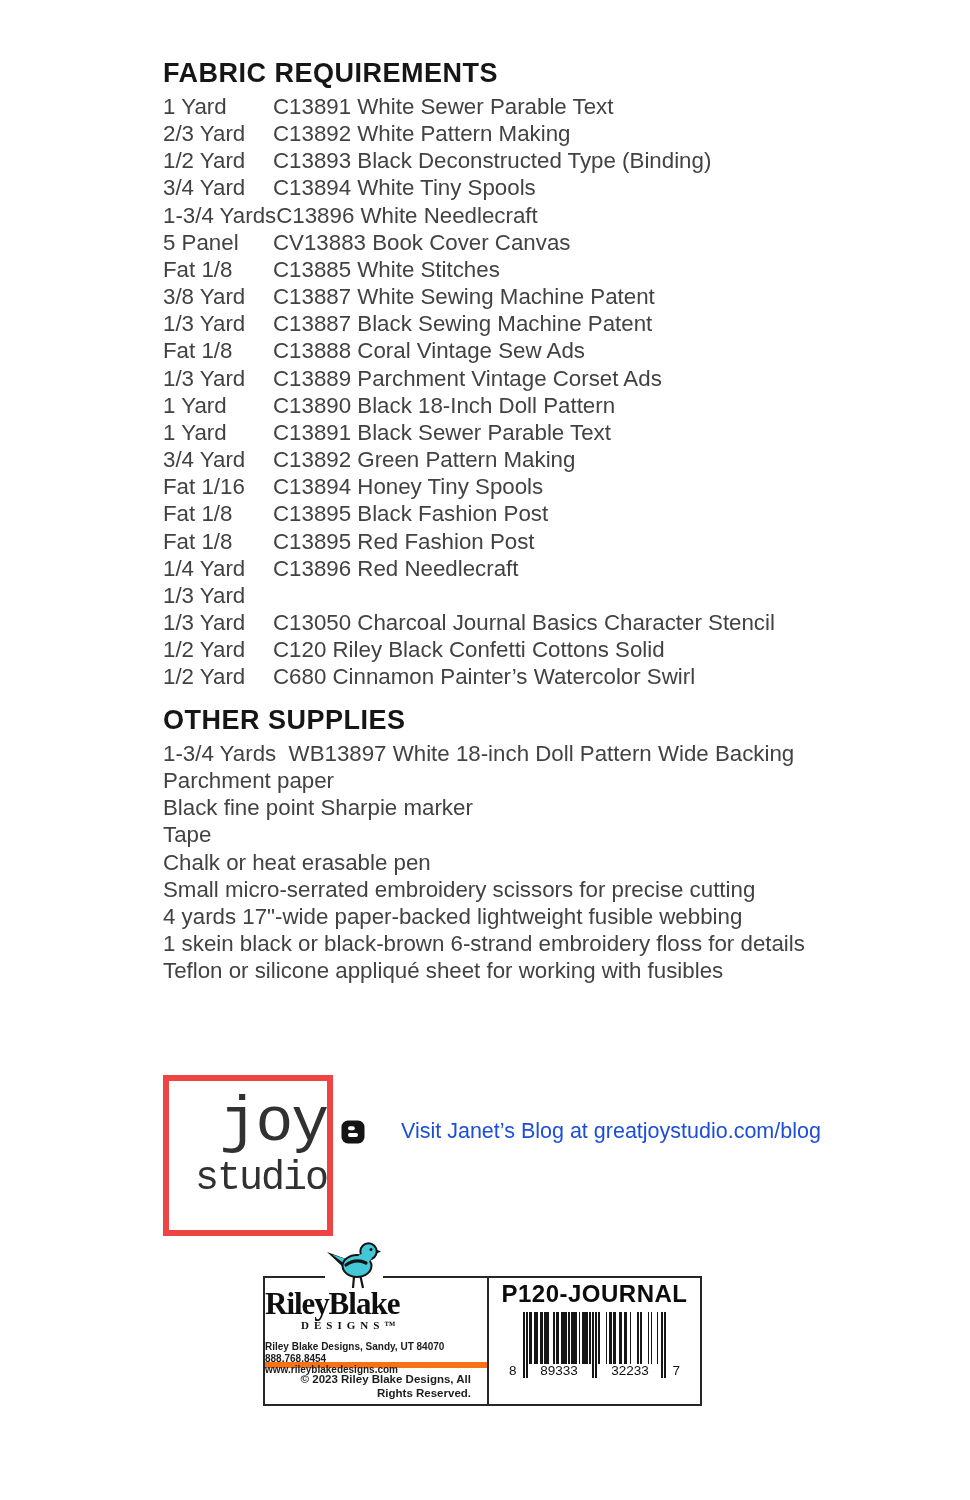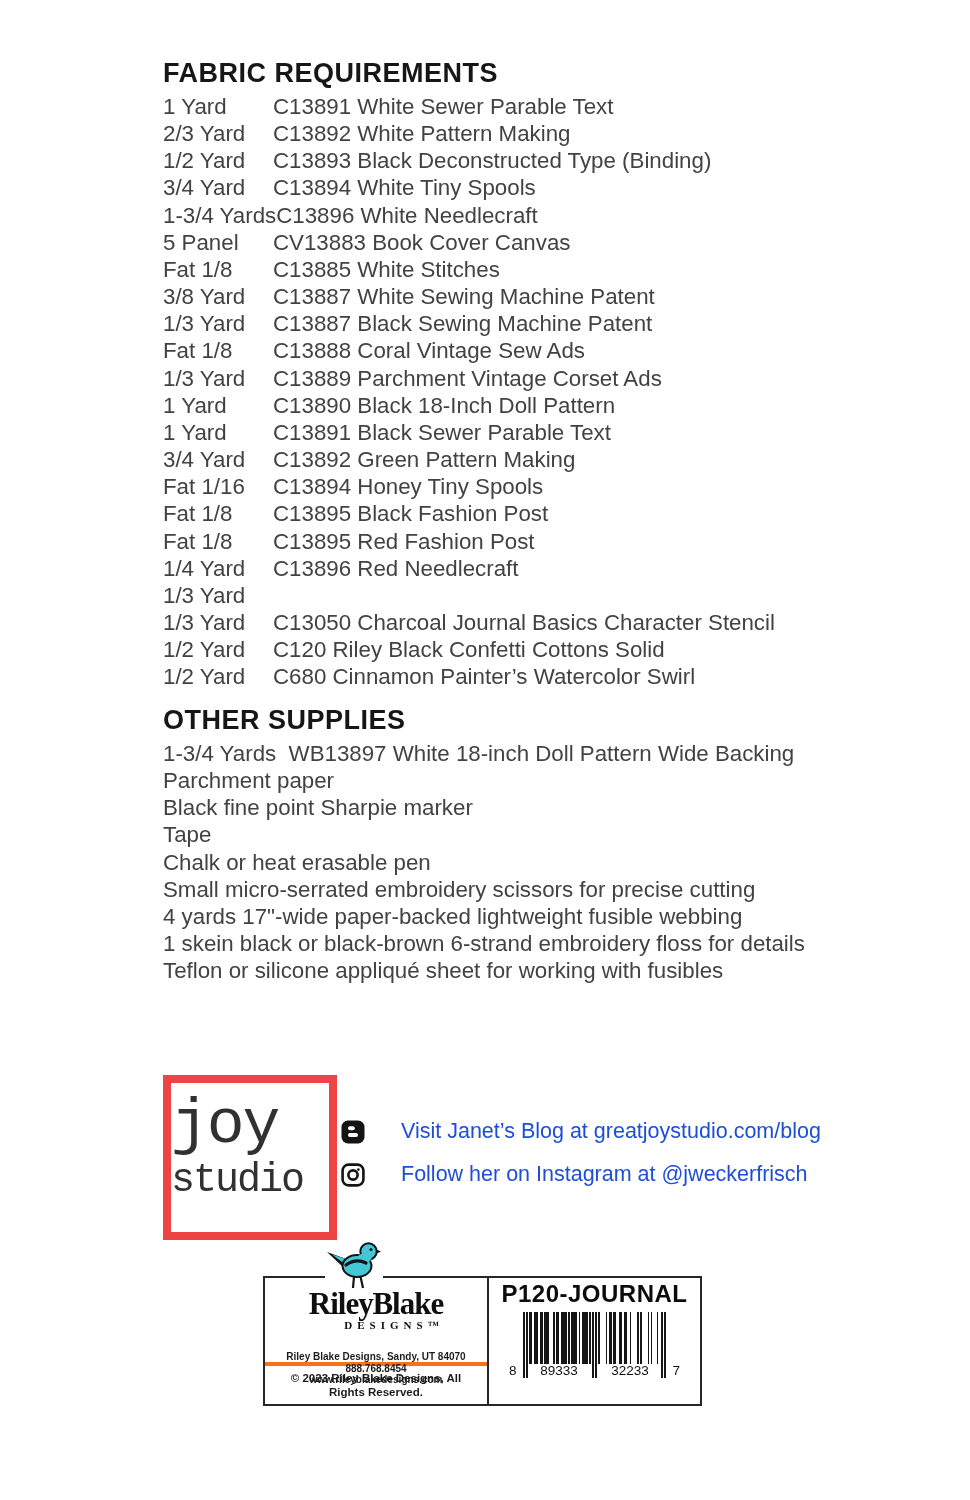--- a/index.html
+++ b/index.html
@@ -5,41 +5,41 @@
   html,body{margin:0;padding:0;background:#ffffff;}
   .page{position:relative;width:970px;height:1500px;background:#ffffff;overflow:hidden;
         font-family:"Liberation Sans",sans-serif;color:#424242;}
   .sec{position:absolute;left:163px;}
   .sec-title{font-size:27px;font-weight:700;color:#161616;letter-spacing:.5px;line-height:31px;margin:0 0 4px 0;}
   .frow{display:flex;font-size:22.3px;line-height:27.15px;white-space:nowrap;}
   .frow .qty{flex:0 0 auto;min-width:110px;}
   .srow{font-size:22.3px;line-height:27.15px;white-space:nowrap;}
 
   
-  .joy-box{position:absolute;left:163px;top:1075px;width:158px;height:149px;border:8px solid #ef4444;
-           text-align:left;font-family:"Liberation Mono",monospace;color:#313131;}
+  .joy-box{position:absolute;left:163px;top:1075px;width:158px;height:149px;border:6px solid #ef4444;
+           text-align:right;font-family:"Liberation Mono",monospace;color:#313131;}
   .joy-word1{font-size:63px;line-height:62px;margin-top:12px;letter-spacing:-2px;}
   .joy-word2{font-size:40px;line-height:40px;margin-top:4px;letter-spacing:-2px;}
 
   
   .social{position:absolute;left:341px;top:1110px;}
   .social-row{display:flex;align-items:center;height:43px;}
   .social-icon{width:24px;height:24px;margin-right:36px;flex:0 0 auto;}
   .social-text{font-size:21.5px;color:#1d4ed8;white-space:nowrap;}
 
   
   .pub-box{position:absolute;left:263px;top:1276px;width:435px;height:126px;border:2px solid #262626;display:flex;background:#fff;}
   .pub-left{width:222px;flex:0 0 auto;border-right:2px solid #262626;display:flex;flex-direction:column;}
-  .pub-left-top{height:84px;flex:0 0 auto;border-bottom:4px solid #f97316;text-align:center;}
+  .pub-left-top{height:84px;flex:0 0 auto;border-bottom:6px solid #f97316;text-align:left;}
   .brand-name{font-family:"Liberation Serif",serif;font-weight:700;font-size:31px;line-height:30px;
               letter-spacing:-1px;word-spacing:-7px;color:#0f0f0f;margin-top:11px;}
   .brand-sub{font-family:"Liberation Serif",serif;font-size:11px;font-weight:600;letter-spacing:5px;
              color:#0f0f0f;line-height:12px;padding-left:36px;}
-  .brand-addr{font-size:10px;font-weight:700;line-height:11.5px;color:#1c1c1c;margin-top:20px;}
-  .pub-copy{flex:1;display:flex;align-items:center;justify-content:center;text-align:center;
+  .brand-addr{font-size:10px;font-weight:700;line-height:11.5px;color:#1c1c1c;margin-top:10px;}
+  .pub-copy{flex:1;display:flex;align-items:center;justify-content:center;text-align:right;
             font-size:11.5px;font-weight:700;color:#1c1c1c;line-height:14px;padding:0 16px;}
   .pub-right{flex:1;text-align:center;position:relative;}
   .pcode{font-size:24px;font-weight:700;letter-spacing:.5px;color:#0c0c0c;margin-top:2px;}
   .barcode{position:relative;width:143px;height:68px;margin:4px auto 0;}
   .bars{display:flex;height:68px;}
   .bmod{width:1.5px;height:52px;flex:0 0 auto;}
   .bmod.on{background:#161616;}
   .bmod.on.tall{height:66px;}
   .bdig{position:absolute;top:51px;font-size:13.5px;color:#111;font-weight:400;}
   .bdig.g1{left:5px;width:62px;text-align:center;}
@@ -169,28 +169,20 @@
   </div>
 
   <div class="social">
     <div class="social-row">
       <svg class="social-icon" viewBox="0 0 24 24">
         <rect x="0.5" y="0.5" width="23" height="23" rx="6.5" fill="#141414"></rect>
         <rect x="7" y="6.2" width="6.8" height="4" rx="2" fill="#ffffff"></rect>
         <rect x="7" y="13" width="10" height="4" rx="2" fill="#ffffff"></rect>
       </svg>
       <span class="social-text">Visit Janet’s Blog at greatjoystudio.com/blog</span>
-    </div>
-    <div class="social-row">
-      <svg class="social-icon" viewBox="0 0 24 24">
-        <rect x="1.6" y="1.6" width="20.8" height="20.8" rx="6" fill="none" stroke="#141414" stroke-width="2.6"></rect>
-        <circle cx="12" cy="12" r="4.6" fill="none" stroke="#141414" stroke-width="2.6"></circle>
-        <circle cx="17.4" cy="6.6" r="1.3" fill="#141414"></circle>
-      </svg>
-      <span class="social-text">Follow her on Instagram at @jweckerfrisch</span>
     </div>
   </div>
 
   <div class="pub-box">
     <div class="bird-patch"></div>
     <svg class="bird-svg" width="54" height="52" viewBox="0 0 54 52">
       <path d="M0,14 L22,22 L17,30 Z" fill="#141414"></path>
       <path class="bird-fill" d="M5,16.5 L22,22 L18.5,26.5 Z" fill="#44C7D6"></path>
       <ellipse class="bird-fill" cx="30" cy="28" rx="14.5" ry="11" fill="#44C7D6" stroke="#141414" stroke-width="2"></ellipse>
       <circle class="bird-fill" cx="41.5" cy="13.5" r="8.2" fill="#44C7D6" stroke="#141414" stroke-width="2"></circle>

